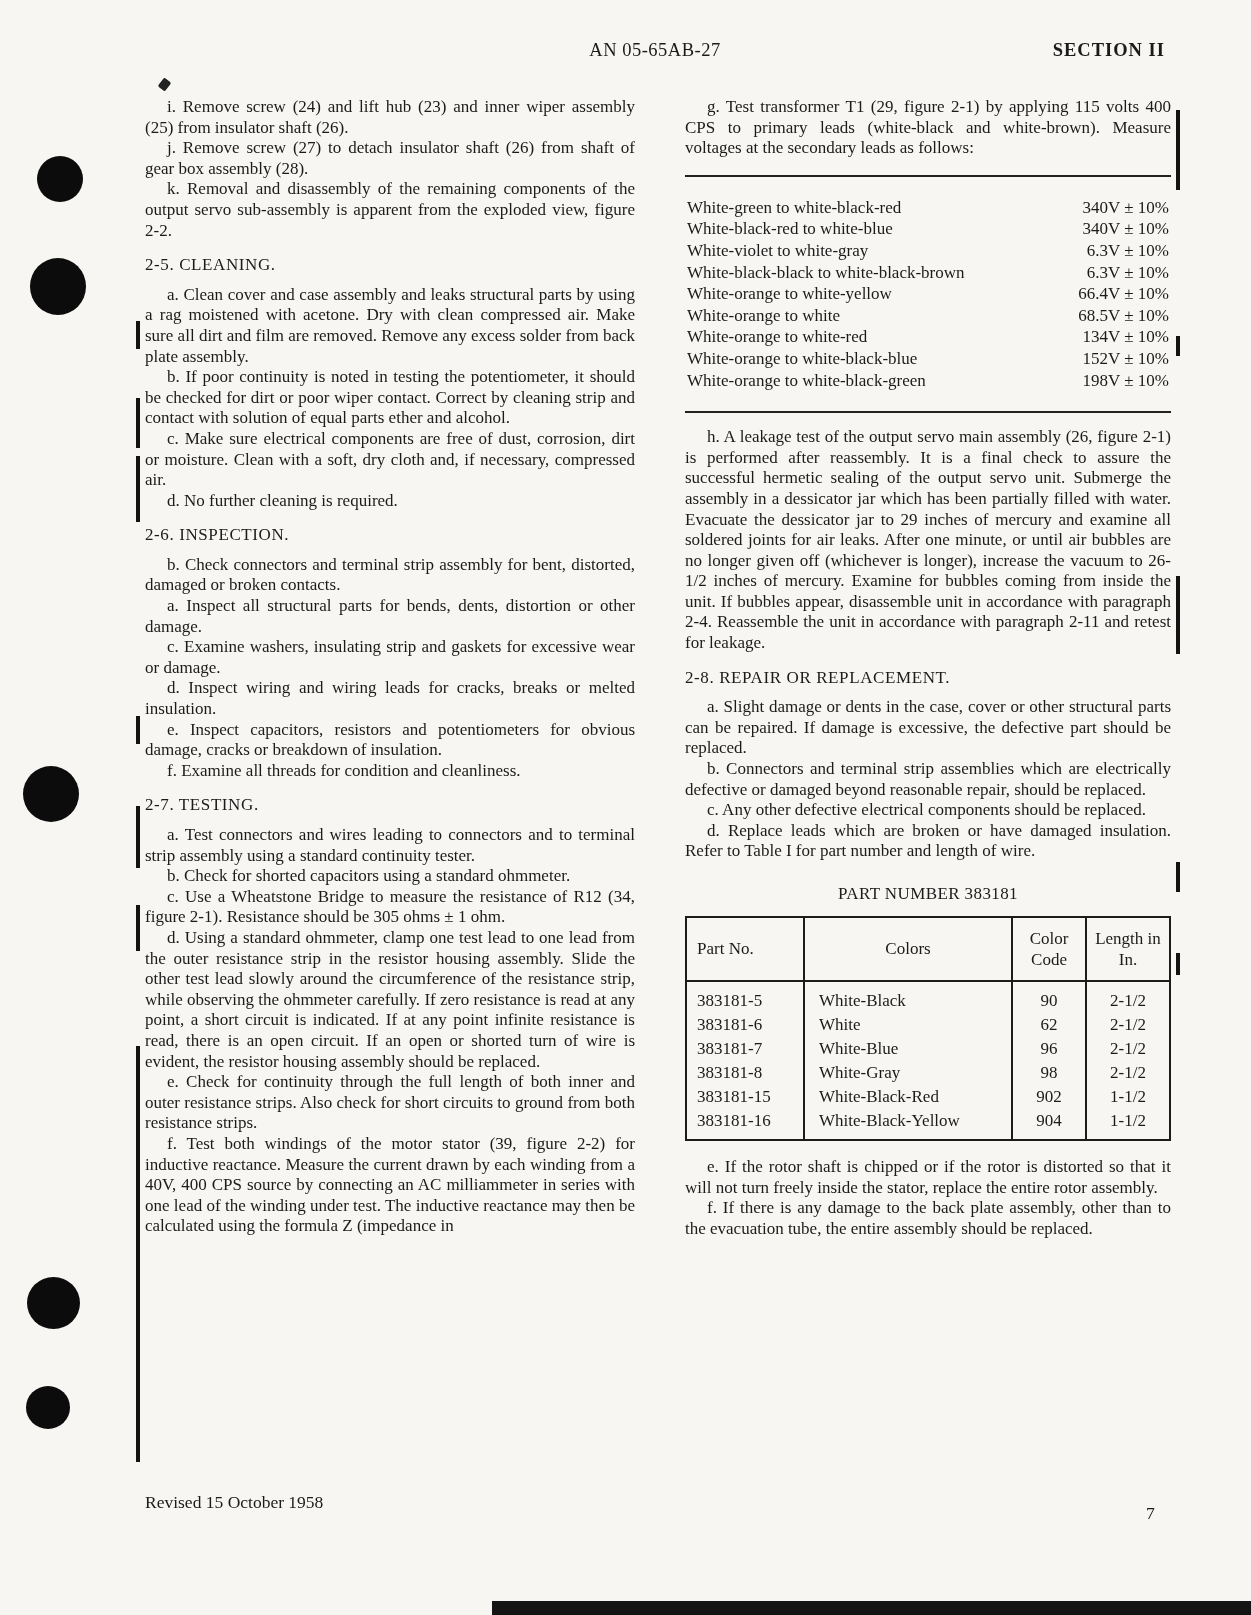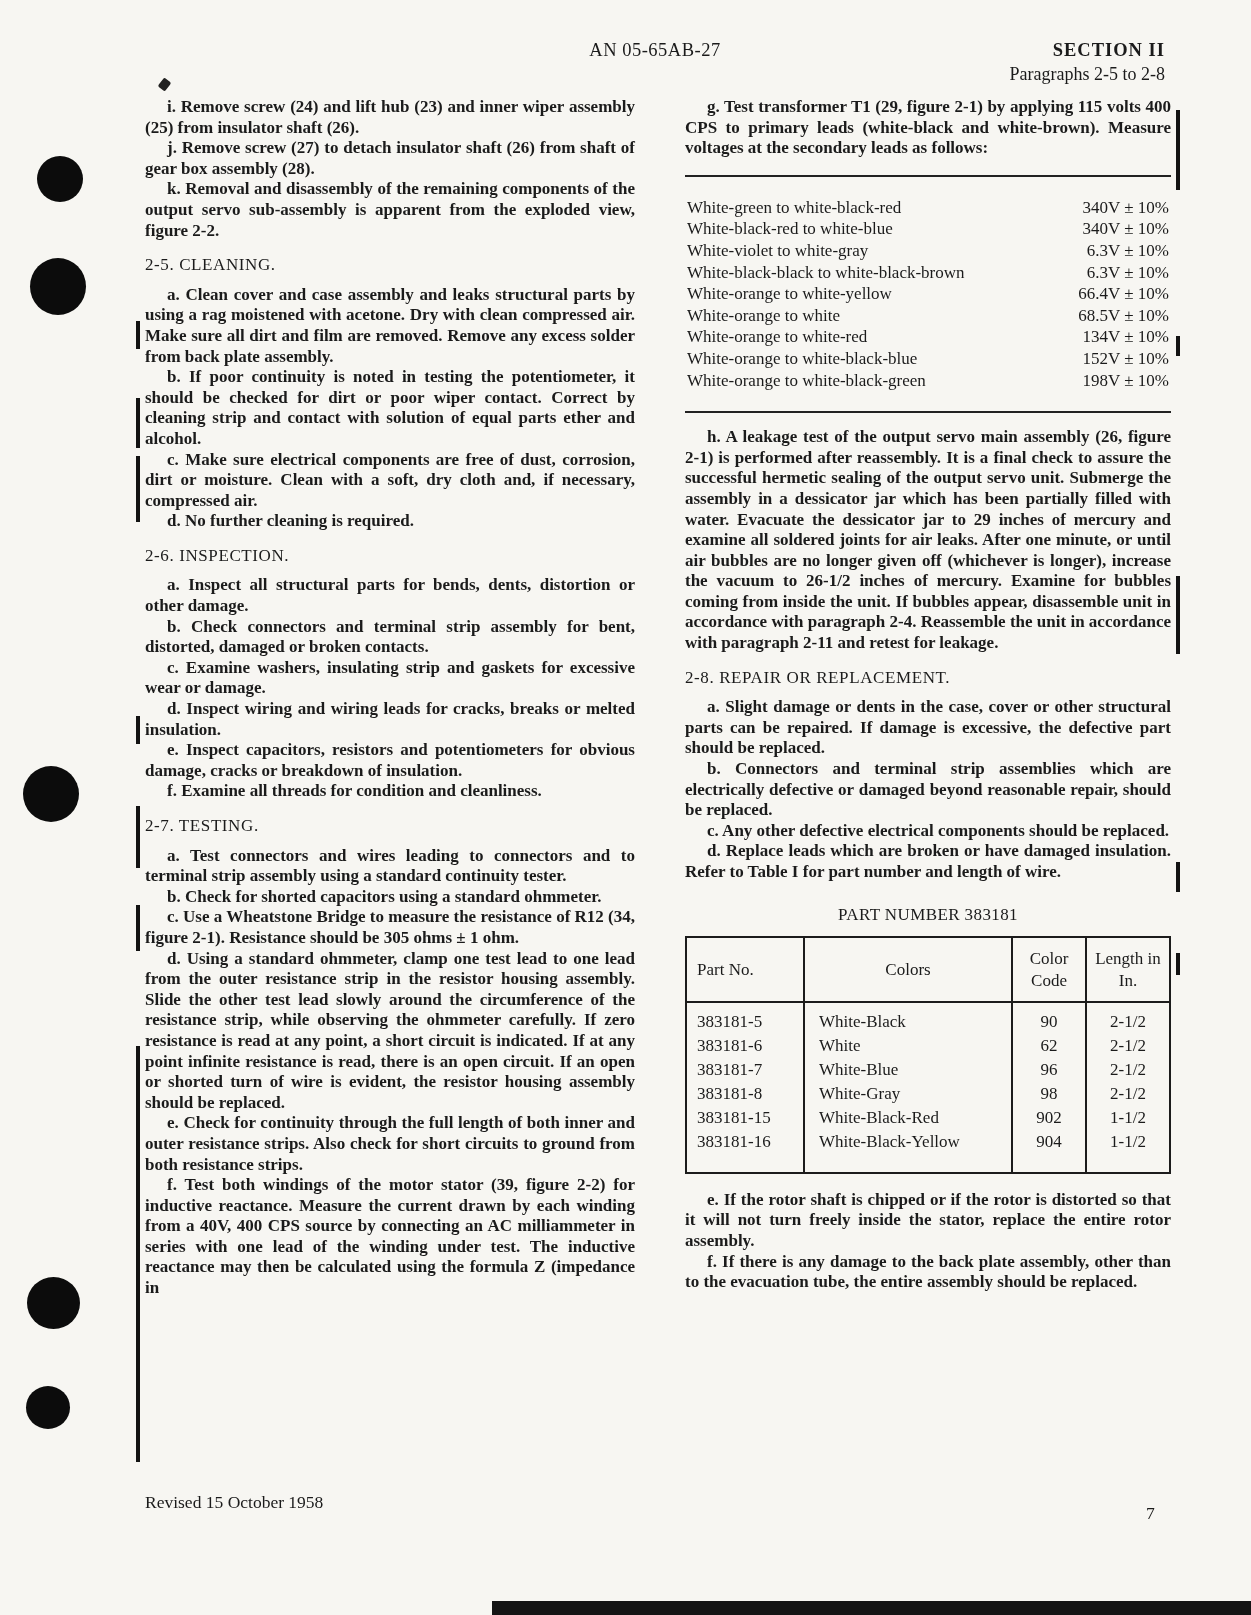--- a/index.html
+++ b/index.html
@@ -22,21 +22,21 @@
     position:absolute; right:86px; top:40px; width:400px; text-align:right;
   }
   .header-right .sec { font-weight:bold; font-size:18.5px; letter-spacing:1px; }
   .header-right .range { font-size:18px; margin-top:3px; }
 
   
   .col { position:absolute; top:97px; font-size:17px; line-height:20.6px; text-align:justify; }
   .left-col  { left:145px; width:490px; }
   .right-col { left:685px; width:486px; }
 
-  .para { margin:0; text-indent:22px;font-weight:bold; }
+  .para { margin:0; text-indent:22px; }
   .para.noindent { text-indent:0; }
   .heading { margin:14px 0 9px 0; text-indent:0; letter-spacing:0.6px; }
 
   
   .vlist {
     margin:16px 0 14px 0; padding:20px 2px;
     border-top:2px solid #222; border-bottom:2px solid #222;
   }
   .vrow { display:flex; justify-content:space-between; line-height:21.6px; }
   .vrow .vval { white-space:nowrap; }
@@ -51,21 +51,21 @@
   table.t1 thead tr { border-bottom:2px solid #1c1c1c; }
   table.t1 th { font-weight:normal; text-align:center; padding:10px 4px; vertical-align:middle; line-height:1.25; }
   table.t1 th.c0 { text-align:left; padding-left:10px; width:118px; }
   table.t1 th.c2 { width:74px; }
   table.t1 th.c3 { width:84px; }
   table.t1 td { padding:1.5px 6px; line-height:21px; }
   table.t1 td.c0 { padding-left:10px; }
   table.t1 td.c1 { padding-left:14px; }
   table.t1 td.c2, table.t1 td.c3 { text-align:center; }
   table.t1 tbody tr:first-child td { padding-top:8px; }
-  table.t1 tbody tr:last-child td { padding-bottom:20px; }
+  table.t1 tbody tr:last-child td { padding-bottom:8px; }
 
   
   .footer-rev  { position:absolute; left:145px; top:1492px; font-size:17.5px; }
   .footer-page { position:absolute; left:1146px; top:1503px; font-size:17.5px; }
 
   
   .hole { position:absolute; background:#0c0c0c; border-radius:50%; }
   .cbar { position:absolute; width:4px; background:#131313; }
   .bottom-strip { position:absolute; left:492px; right:0; bottom:0; height:14px; background:#141414; }
   .speck { position:absolute; background:#222; transform:rotate(38deg); border-radius:2px; }
@@ -93,37 +93,36 @@
 
   <div class="cbar" style="left:1176px; top:110px; height:80px;"></div>
   <div class="cbar" style="left:1176px; top:336px; height:20px;"></div>
   <div class="cbar" style="left:1176px; top:576px; height:78px;"></div>
   <div class="cbar" style="left:1176px; top:862px; height:30px;"></div>
   <div class="cbar" style="left:1176px; top:953px; height:22px;"></div>
 
   <div class="header-doc">AN 05-65AB-27</div>
   <div class="header-right">
     <div class="sec">SECTION II</div>
-    <div class="range">Paragraphs 2-5 to 2-8</div>
   </div>
 
   <div class="col left-col">
     <p class="para">i. Remove screw (24) and lift hub (23) and inner wiper assembly (25) from insulator shaft (26).</p>
     <p class="para">j. Remove screw (27) to detach insulator shaft (26) from shaft of gear box assembly (28).</p>
     <p class="para">k. Removal and disassembly of the remaining components of the output servo sub-assembly is apparent from the exploded view, figure 2-2.</p>
 
     <p class="heading">2-5. CLEANING.</p>
     <p class="para">a. Clean cover and case assembly and leaks structural parts by using a rag moistened with acetone. Dry with clean compressed air. Make sure all dirt and film are removed. Remove any excess solder from back plate assembly.</p>
     <p class="para">b. If poor continuity is noted in testing the potentiometer, it should be checked for dirt or poor wiper contact. Correct by cleaning strip and contact with solution of equal parts ether and alcohol.</p>
     <p class="para">c. Make sure electrical components are free of dust, corrosion, dirt or moisture. Clean with a soft, dry cloth and, if necessary, compressed air.</p>
     <p class="para">d. No further cleaning is required.</p>
 
     <p class="heading">2-6. INSPECTION.</p>
+    <p class="para">b. Check connectors and terminal strip assembly for bent, distorted, damaged or broken contacts.</p>
     <p class="para">a. Inspect all structural parts for bends, dents, distortion or other damage.</p>
-    <p class="para">b. Check connectors and terminal strip assembly for bent, distorted, damaged or broken contacts.</p>
     <p class="para">c. Examine washers, insulating strip and gaskets for excessive wear or damage.</p>
     <p class="para">d. Inspect wiring and wiring leads for cracks, breaks or melted insulation.</p>
     <p class="para">e. Inspect capacitors, resistors and potentiometers for obvious damage, cracks or breakdown of insulation.</p>
     <p class="para">f. Examine all threads for condition and cleanliness.</p>
 
     <p class="heading">2-7. TESTING.</p>
     <p class="para">a. Test connectors and wires leading to connectors and to terminal strip assembly using a standard continuity tester.</p>
     <p class="para">b. Check for shorted capacitors using a standard ohmmeter.</p>
     <p class="para">c. Use a Wheatstone Bridge to measure the resistance of R12 (34, figure 2-1). Resistance should be 305 ohms ± 1 ohm.</p>
     <p class="para">d. Using a standard ohmmeter, clamp one test lead to one lead from the outer resistance strip in the resistor housing assembly. Slide the other test lead slowly around the circumference of the resistance strip, while observing the ohmmeter carefully. If zero resistance is read at any point, a short circuit is indicated. If at any point infinite resistance is read, there is an open circuit. If an open or shorted turn of wire is evident, the resistor housing assembly should be replaced.</p>

